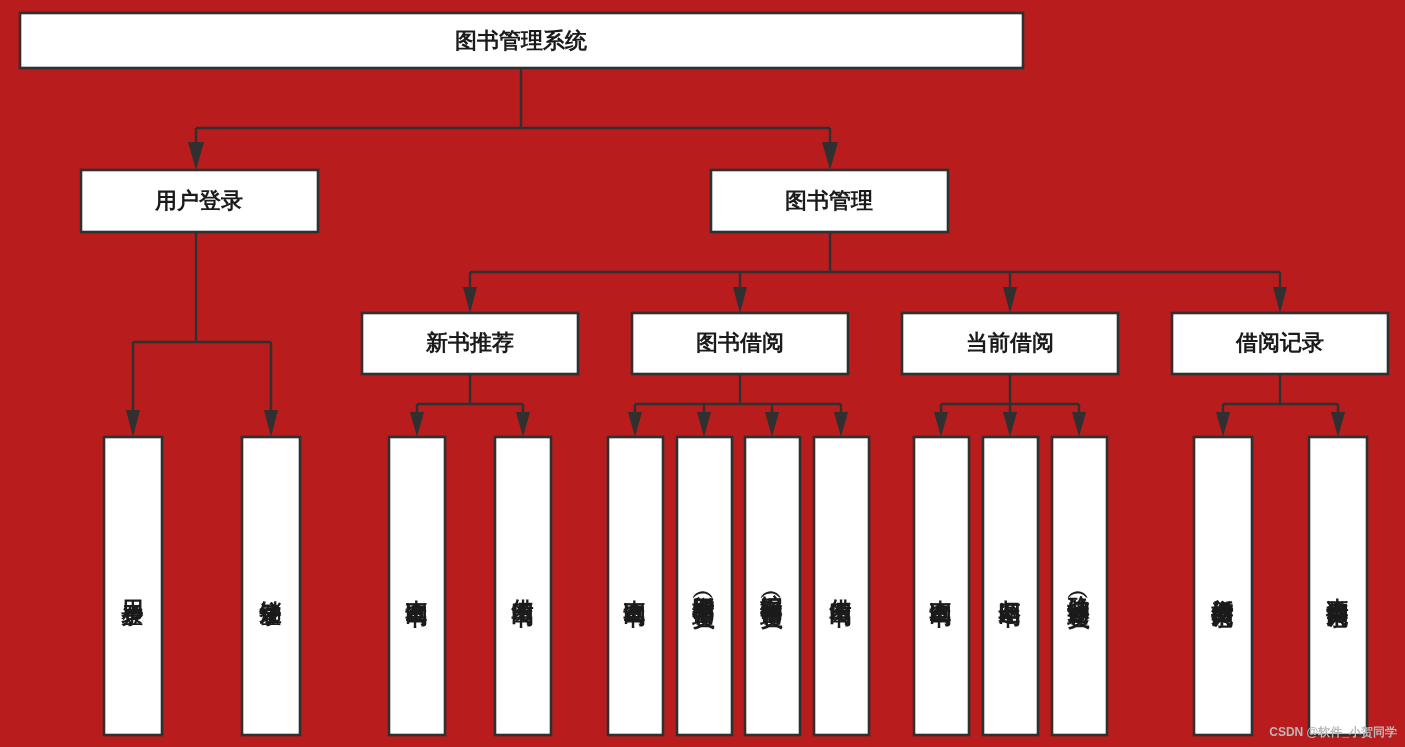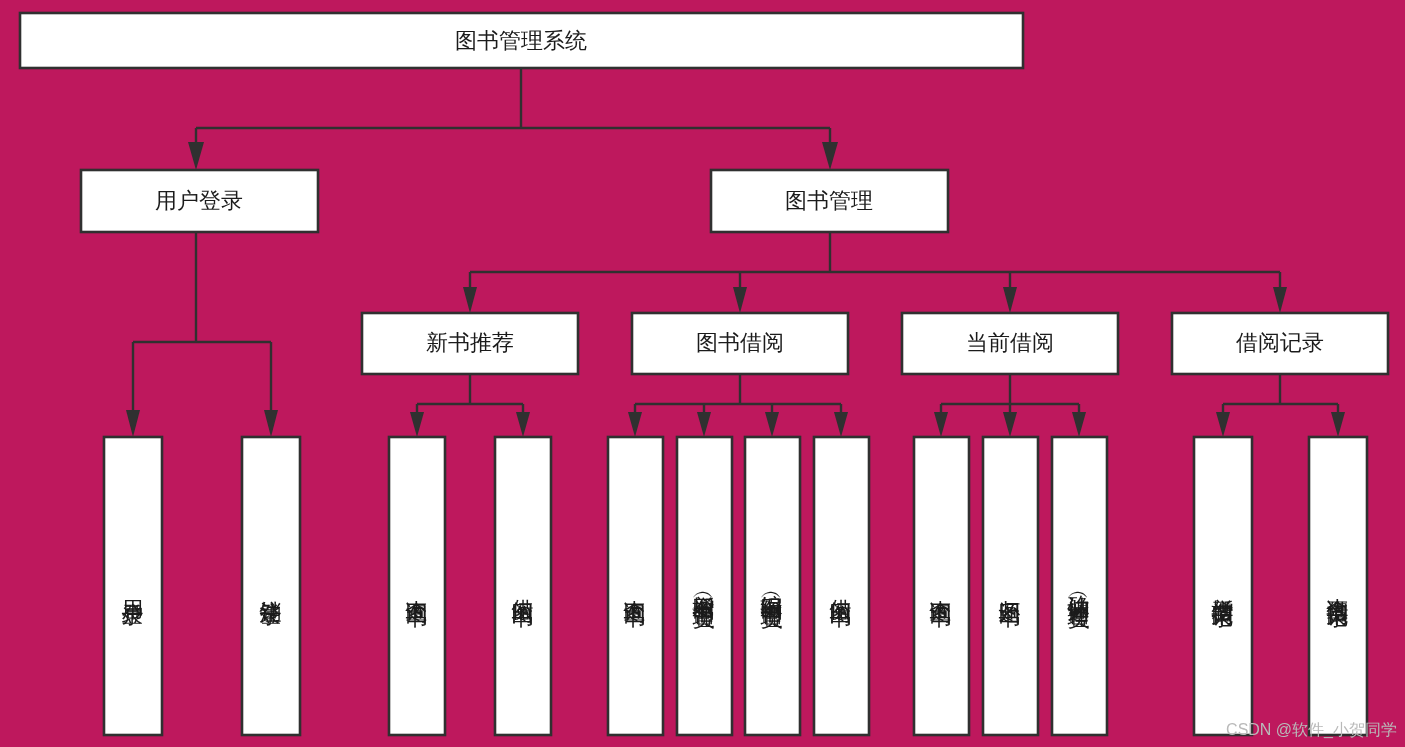--- a/index.html
+++ b/index.html
@@ -7,22 +7,23 @@
     padding: 0;
     background: #ffffff;
   }
   body {
     font-family: "Liberation Sans", "DejaVu Sans", sans-serif;
   }
   #diagram-root {
     position: relative;
     width: 1405px;
     height: 747px;
-    background: #be185d;
+    background: #b91c1c;
     overflow: hidden;
+    font-weight: bold;
   }
   svg.flow {
     position: absolute;
     left: 0;
     top: 0;
     width: 1405px;
     height: 747px;
   }
   .node-rect {
     fill: #ffffff;
@@ -51,21 +52,21 @@
   }
   .arrow-head {
     fill: #303030;
     stroke: none;
   }
   .watermark {
     position: absolute;
     right: 8px;
     bottom: 6px;
     font-family: "Liberation Sans", "DejaVu Sans", sans-serif;
-    font-size: 16px;
+    font-size: 12px;
     color: #b9b9b9;
     white-space: nowrap;
     pointer-events: none;
     user-select: none;
   }
 </style>
 </head>
 <body>
 
 <div id="diagram-root">

